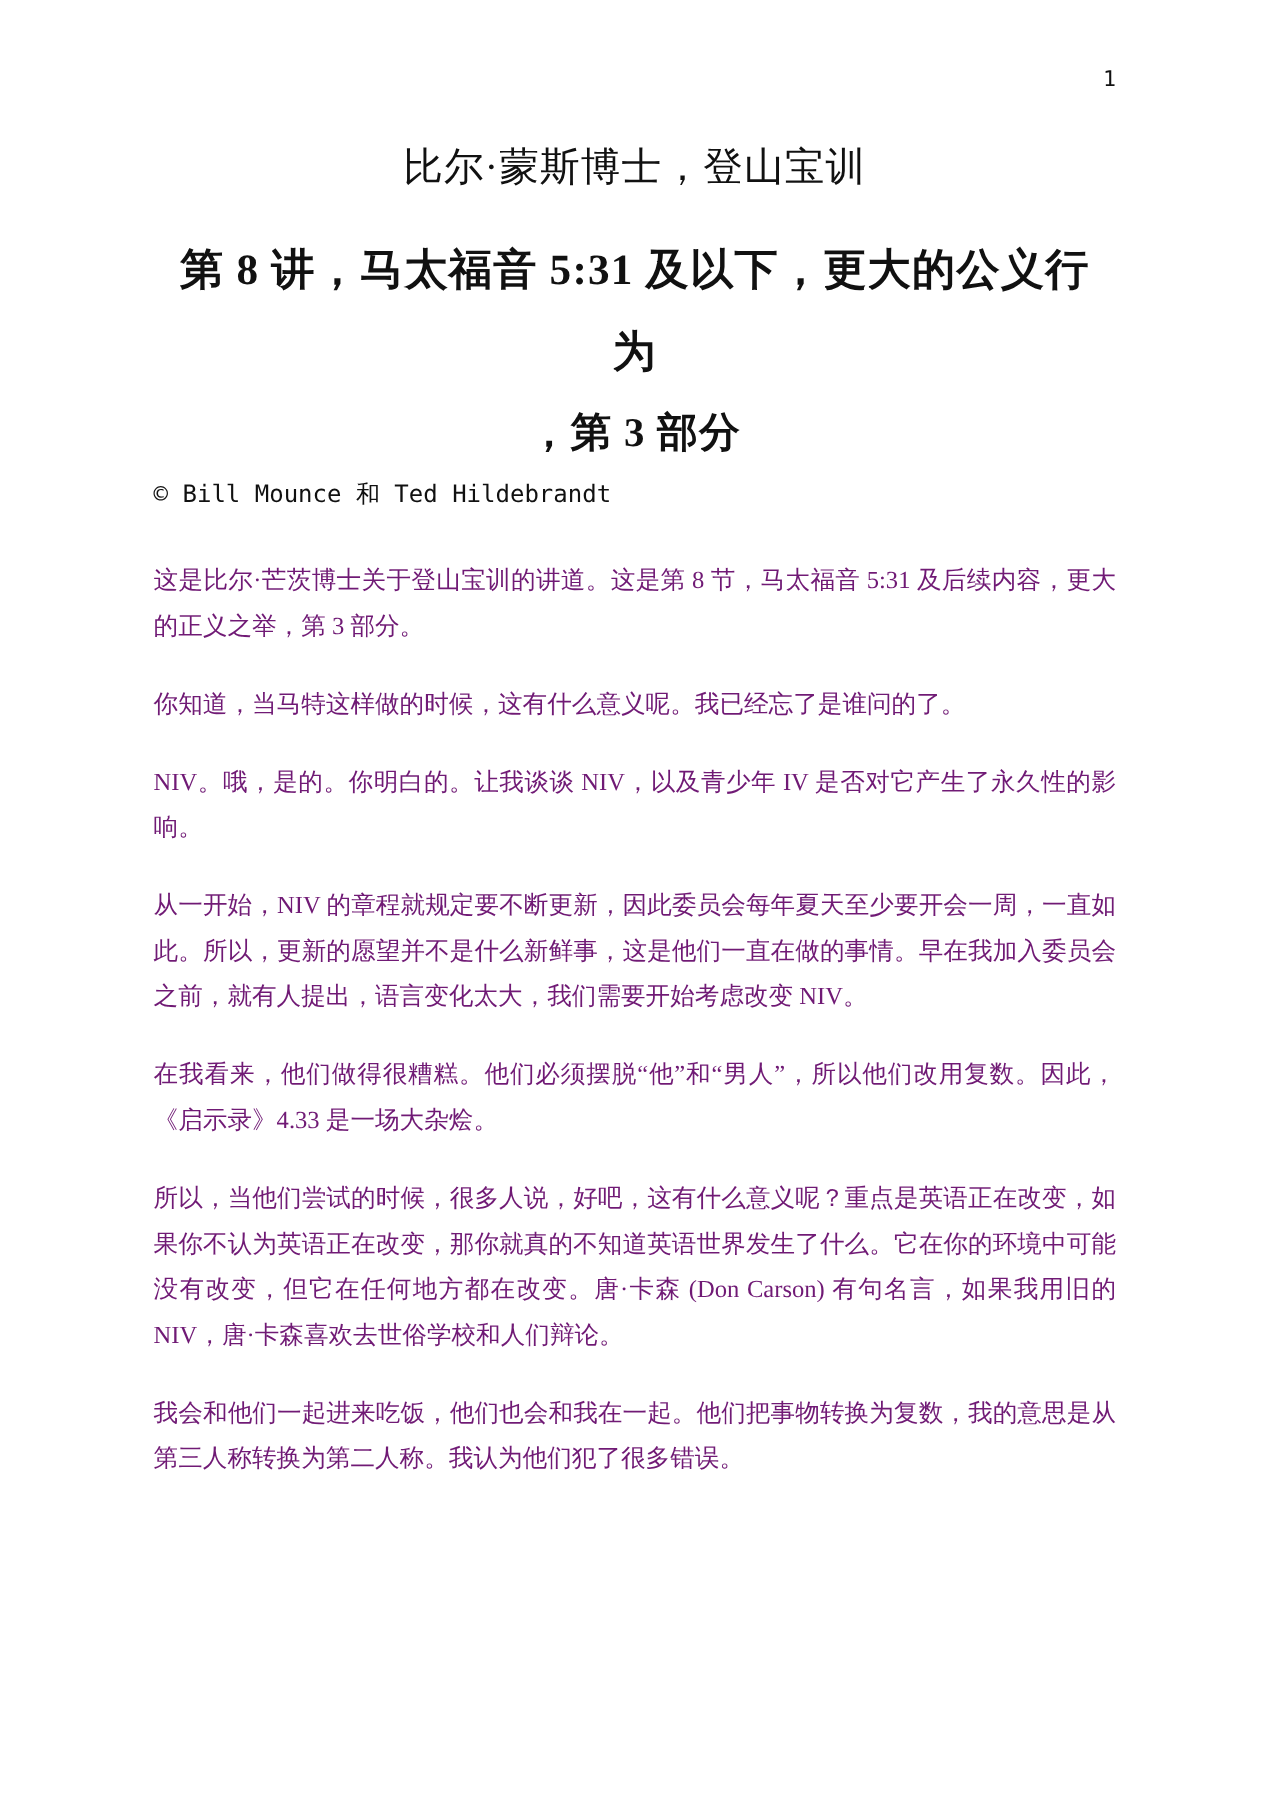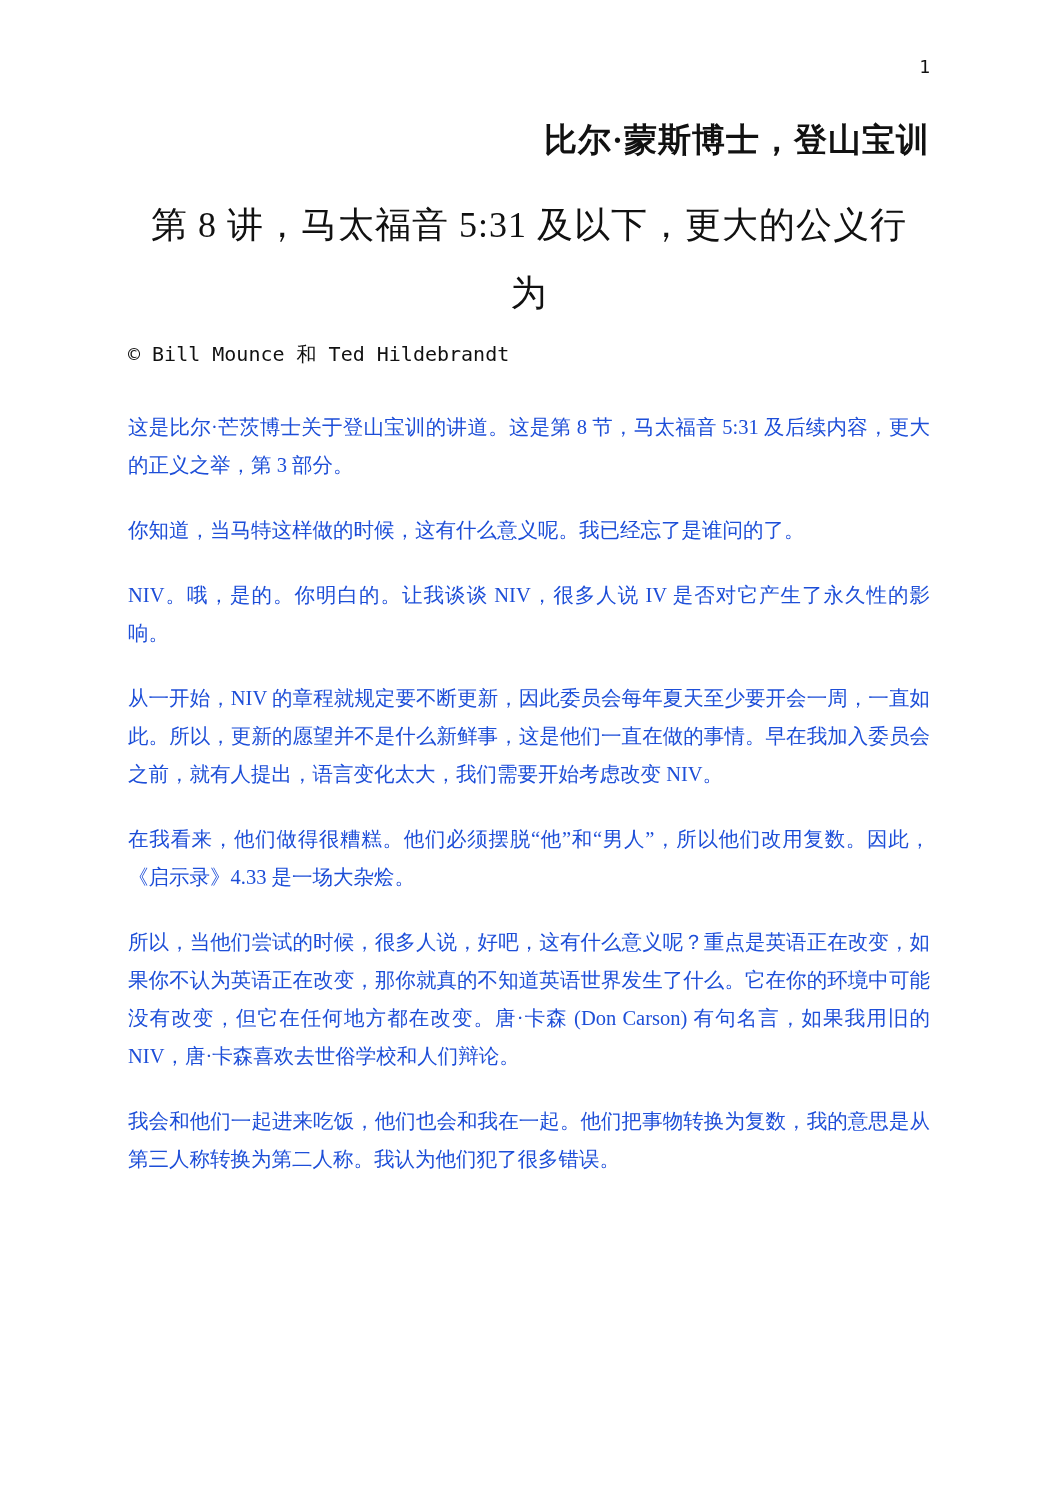--- a/index.html
+++ b/index.html
@@ -29,29 +29,28 @@
       font-size: 18px;
       font-family: "DejaVu Sans Mono", "Liberation Mono", monospace;
       color: #111111;
     }
     .title-block {
       margin-top: 66px;
       text-align: center;
     }
     .title-line1 {
       font-size: 33px;
-      font-weight: bold;
+      font-weight: normal;
       line-height: 1.35;
       margin: 0 0 28px 0;
       letter-spacing: 1px;
-      text-align: right;
     }
     .title-line2 {
       font-size: 36px;
-      font-weight: normal;
+      font-weight: bold;
       line-height: 68px;
       margin: 13px;
       letter-spacing: 1px;
     }
     .title-line3 {
       font-size: 34px;
       font-weight: bold;
       line-height: 1.3;
       margin: 4px 0 0 0;
       letter-spacing: 1px;
@@ -64,40 +63,41 @@
       color: #111111;
     }
     .body-text {
       margin-top: 40px;
     }
     .body-text p {
       font-size: 20.5px;
       line-height: 38px;
       text-align: justify;
       margin: 0 0 27px 0;
-      color: #1d4ed8;
+      color: #701a75;
       font-family: "Liberation Serif", "DejaVu Serif", serif;
     }
   </style>
 </head>
 <body>
 
 <div class="page">
 
   <div class="page-number">1</div>
 
   <div class="title-block">
     <h1 class="title-line1">比尔·蒙斯博士，登山宝训</h1>
     <h2 class="title-line2">第 8 讲，马太福音 5:31 及以下，更大的公义行为</h2>
+    <h2 class="title-line3">，第 3 部分</h2>
     <div class="byline">© Bill Mounce 和 Ted Hildebrandt</div>
   </div>
 
   <div class="body-text">
     <p>这是比尔·芒茨博士关于登山宝训的讲道。这是第 8 节，马太福音 5:31 及后续内容，更大的正义之举，第 3 部分。</p>
     <p>你知道，当马特这样做的时候，这有什么意义呢。我已经忘了是谁问的了。</p>
-    <p>NIV。哦，是的。你明白的。让我谈谈 NIV，很多人说 IV 是否对它产生了永久性的影响。</p>
+    <p>NIV。哦，是的。你明白的。让我谈谈 NIV，以及青少年 IV 是否对它产生了永久性的影响。</p>
     <p>从一开始，NIV 的章程就规定要不断更新，因此委员会每年夏天至少要开会一周，一直如此。所以，更新的愿望并不是什么新鲜事，这是他们一直在做的事情。早在我加入委员会之前，就有人提出，语言变化太大，我们需要开始考虑改变 NIV。</p>
     <p>在我看来，他们做得很糟糕。他们必须摆脱“他”和“男人”，所以他们改用复数。因此，《启示录》4.33 是一场大杂烩。</p>
     <p>所以，当他们尝试的时候，很多人说，好吧，这有什么意义呢？重点是英语正在改变，如果你不认为英语正在改变，那你就真的不知道英语世界发生了什么。它在你的环境中可能没有改变，但它在任何地方都在改变。唐·卡森 (Don Carson) 有句名言，如果我用旧的 NIV，唐·卡森喜欢去世俗学校和人们辩论。</p>
     <p>我会和他们一起进来吃饭，他们也会和我在一起。他们把事物转换为复数，我的意思是从第三人称转换为第二人称。我认为他们犯了很多错误。</p>
   </div>
 
 </div>
 
 </body></html>

